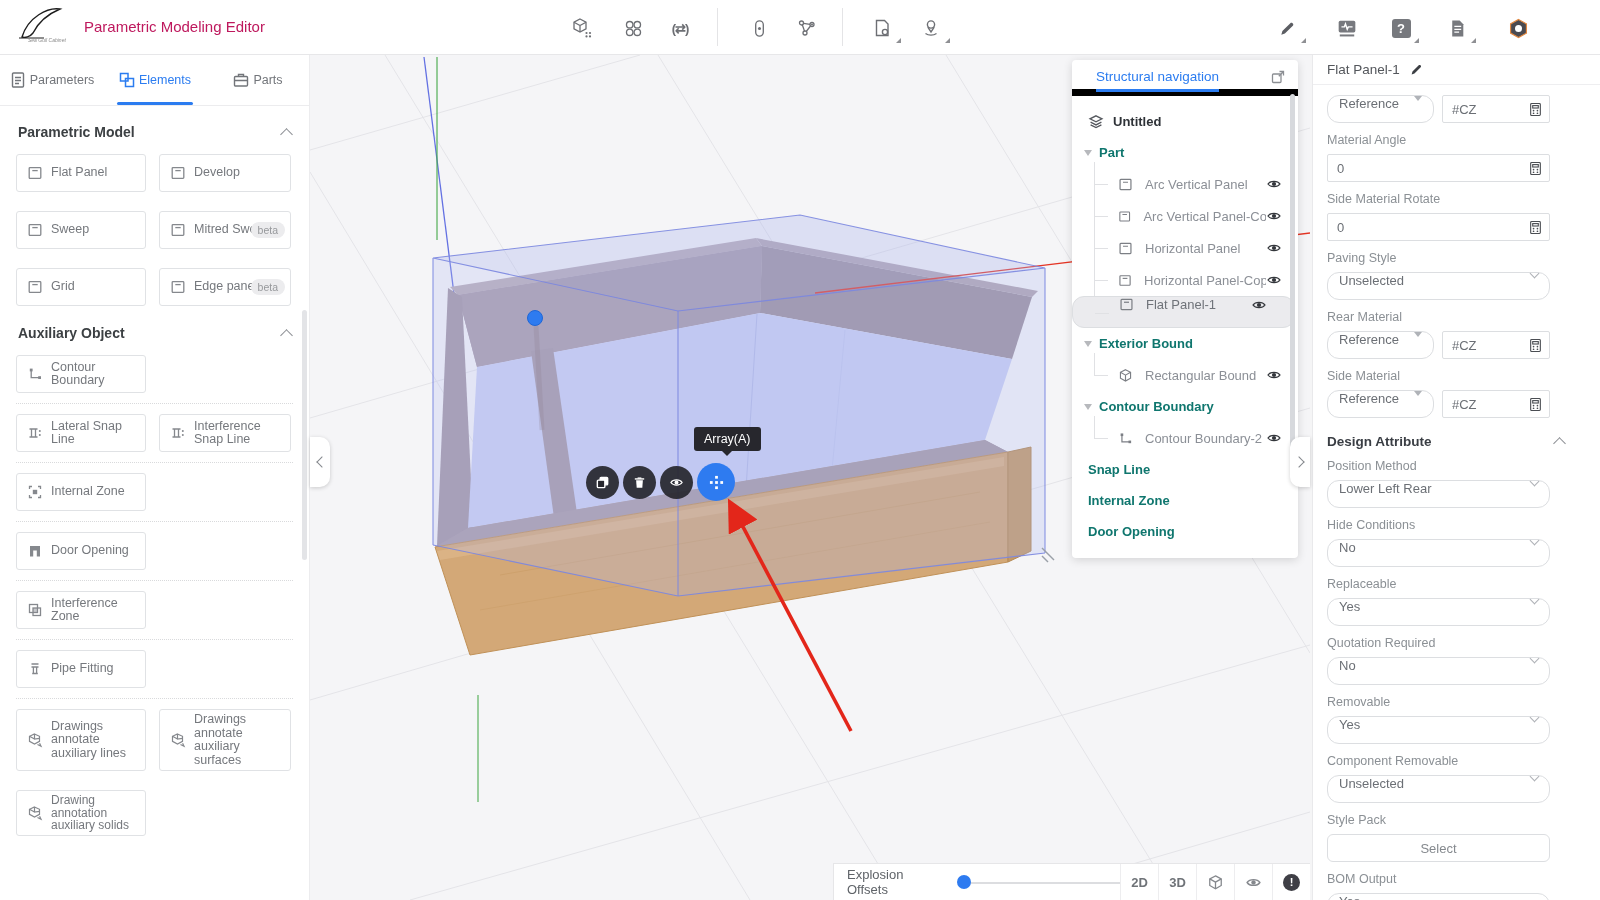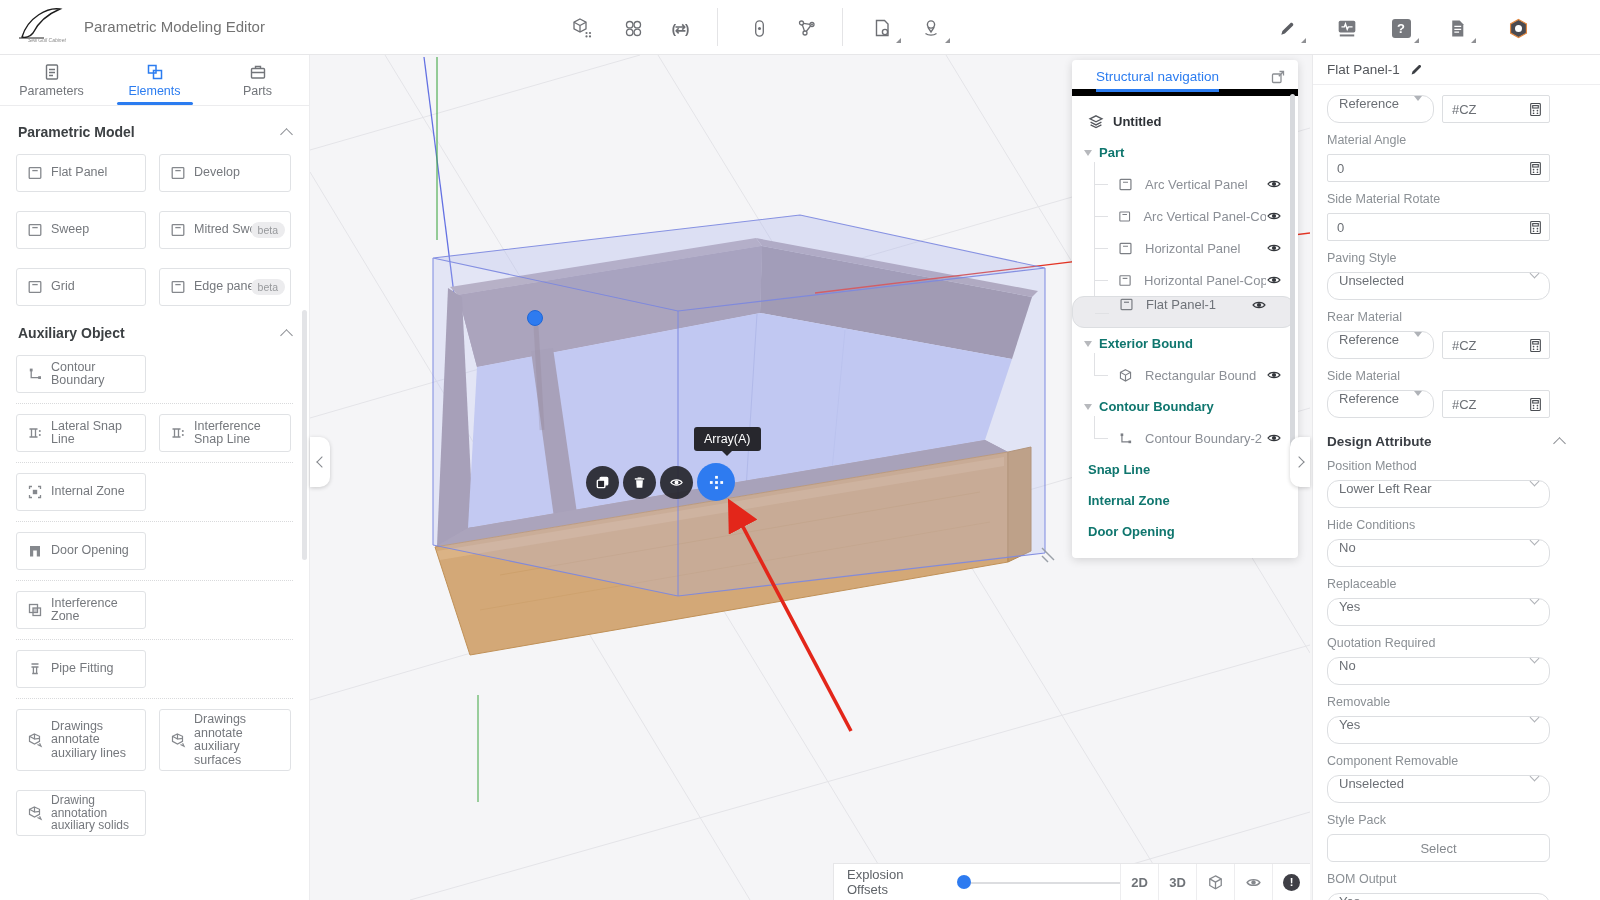--- a/index.html
+++ b/index.html
@@ -6,37 +6,37 @@
   html,body { width:1600px; height:900px; overflow:hidden; background:#f5f5f6;
     font-family:"Liberation Sans", sans-serif; -webkit-font-smoothing:antialiased; }
   svg.ic { display:block; }
 
   
   #topbar { position:absolute; left:0; top:0; width:1600px; height:55px; background:#fff;
     border-bottom:1px solid #e7e7e9; z-index:50; }
   #logo { position:absolute; left:14px; top:5px; width:56px; height:46px; }
   #logo .brand { position:absolute; left:14px; top:33px; font-size:5px; color:#8a8a8a;
     font-style:italic; width:50px; line-height:5px; }
-  #app-title { position:absolute; left:84px; top:18px; font-size:15px; color:#737373; font-weight:400; }
+  #app-title { position:absolute; left:84px; top:18px; font-size:15px; color:#be185d; font-weight:400; }
   .tb-ic { position:absolute; top:16px; width:24px; height:24px; color:#6d6f74; display:flex;
     align-items:center; justify-content:center; cursor:pointer; }
   .tb-div { position:absolute; top:8px; width:1px; height:38px; background:#e4e4e6; }
   .tb-corner { position:absolute; width:0; height:0; border-left:5px solid transparent;
     border-bottom:5px solid #8f9094; top:38px; }
   .swap-glyph { font-size:13px; font-weight:700; letter-spacing:-1px; color:#6d6f74; }
   .help-badge { width:19px; height:19px; background:#77797e; border-radius:3px; color:#fff;
     font-size:13px; font-weight:700; display:flex; align-items:center; justify-content:center; }
 
   
   #leftpanel { position:absolute; left:0; top:55px; width:310px; height:845px; background:#fff;
     border-right:1px solid #ececee; z-index:40; overflow:hidden; }
   #lp-scroll-thumb { position:absolute; right:2px; top:255px; width:5px; height:250px;
     background:#e3e4e7; border-radius:3px; }
   #lp-tabs { display:flex; height:51px; border-bottom:1px solid #ececee; }
-  .lp-tab { flex:1; display:flex; flex-direction:column; align-items:center; justify-content:center;
+  .lp-tab { flex:1; display:flex; flex-direction:row; align-items:center; justify-content:center;
     gap:3px; font-size:12.5px; color:#72757a; position:relative; cursor:pointer; }
   .lp-tab svg { width:18px; height:18px; color:#72757a; }
   .lp-tab.active { color:#2b7cf0; }
   .lp-tab.active svg { color:#2b7cf0; }
   .lp-tab.active::after { content:""; position:absolute; bottom:0; left:50%; transform:translateX(-50%);
     width:76px; height:3px; background:#2b7cf0; border-radius:2px; }
   #lp-body { padding:0 16px; }
   .lp-sechead { display:flex; align-items:center; justify-content:space-between; margin:18px 2px 14px 2px; }
   .lp-sechead .t { font-size:14px; font-weight:700; color:#3c4043; }
   .chev-up { width:9px; height:9px; border-left:1.6px solid #8b8e93; border-top:1.6px solid #8b8e93;

